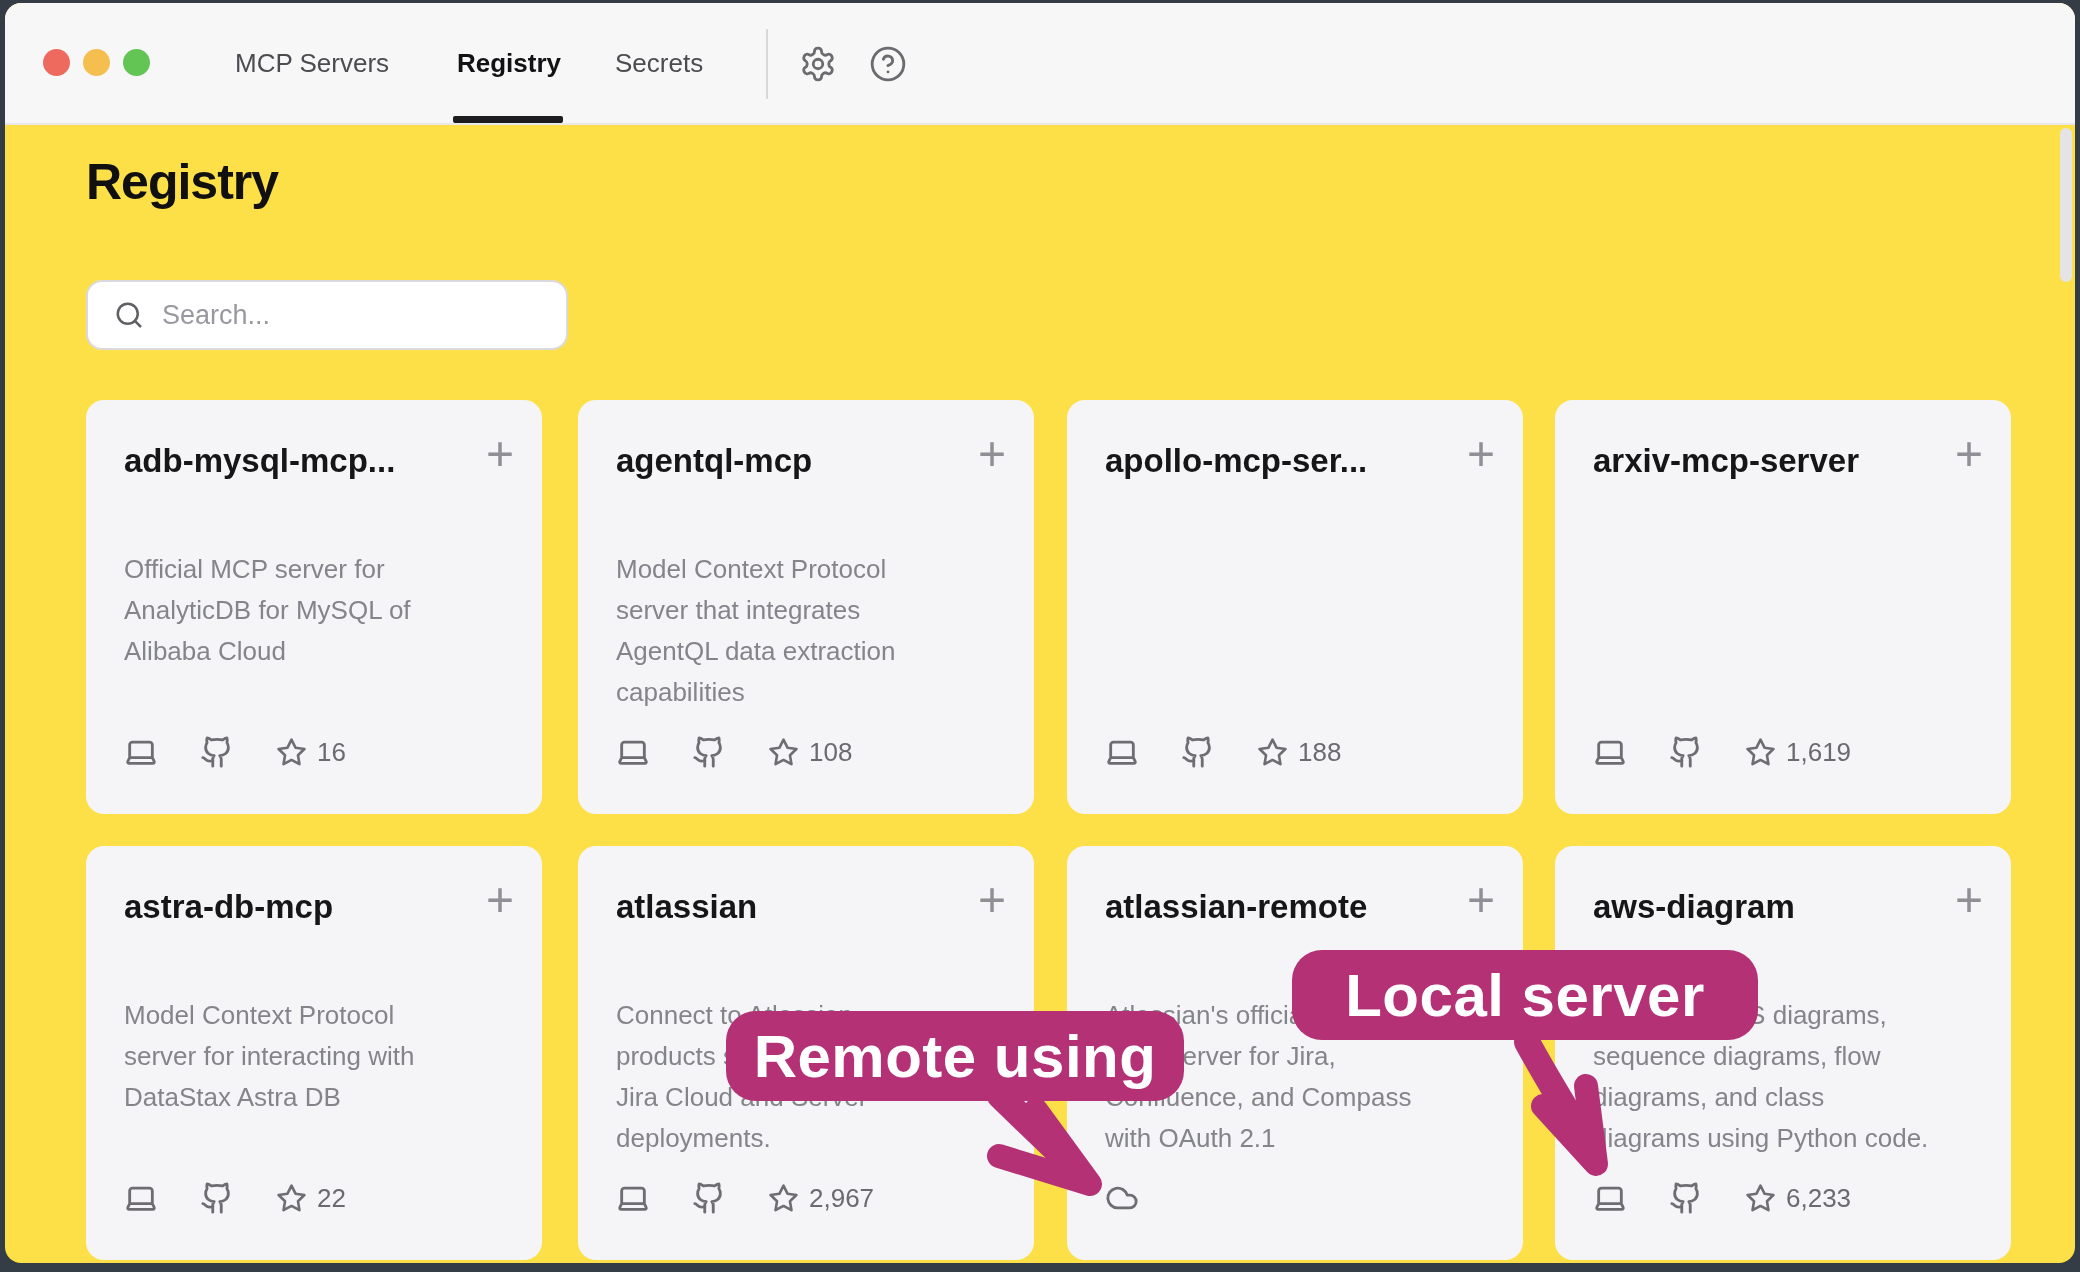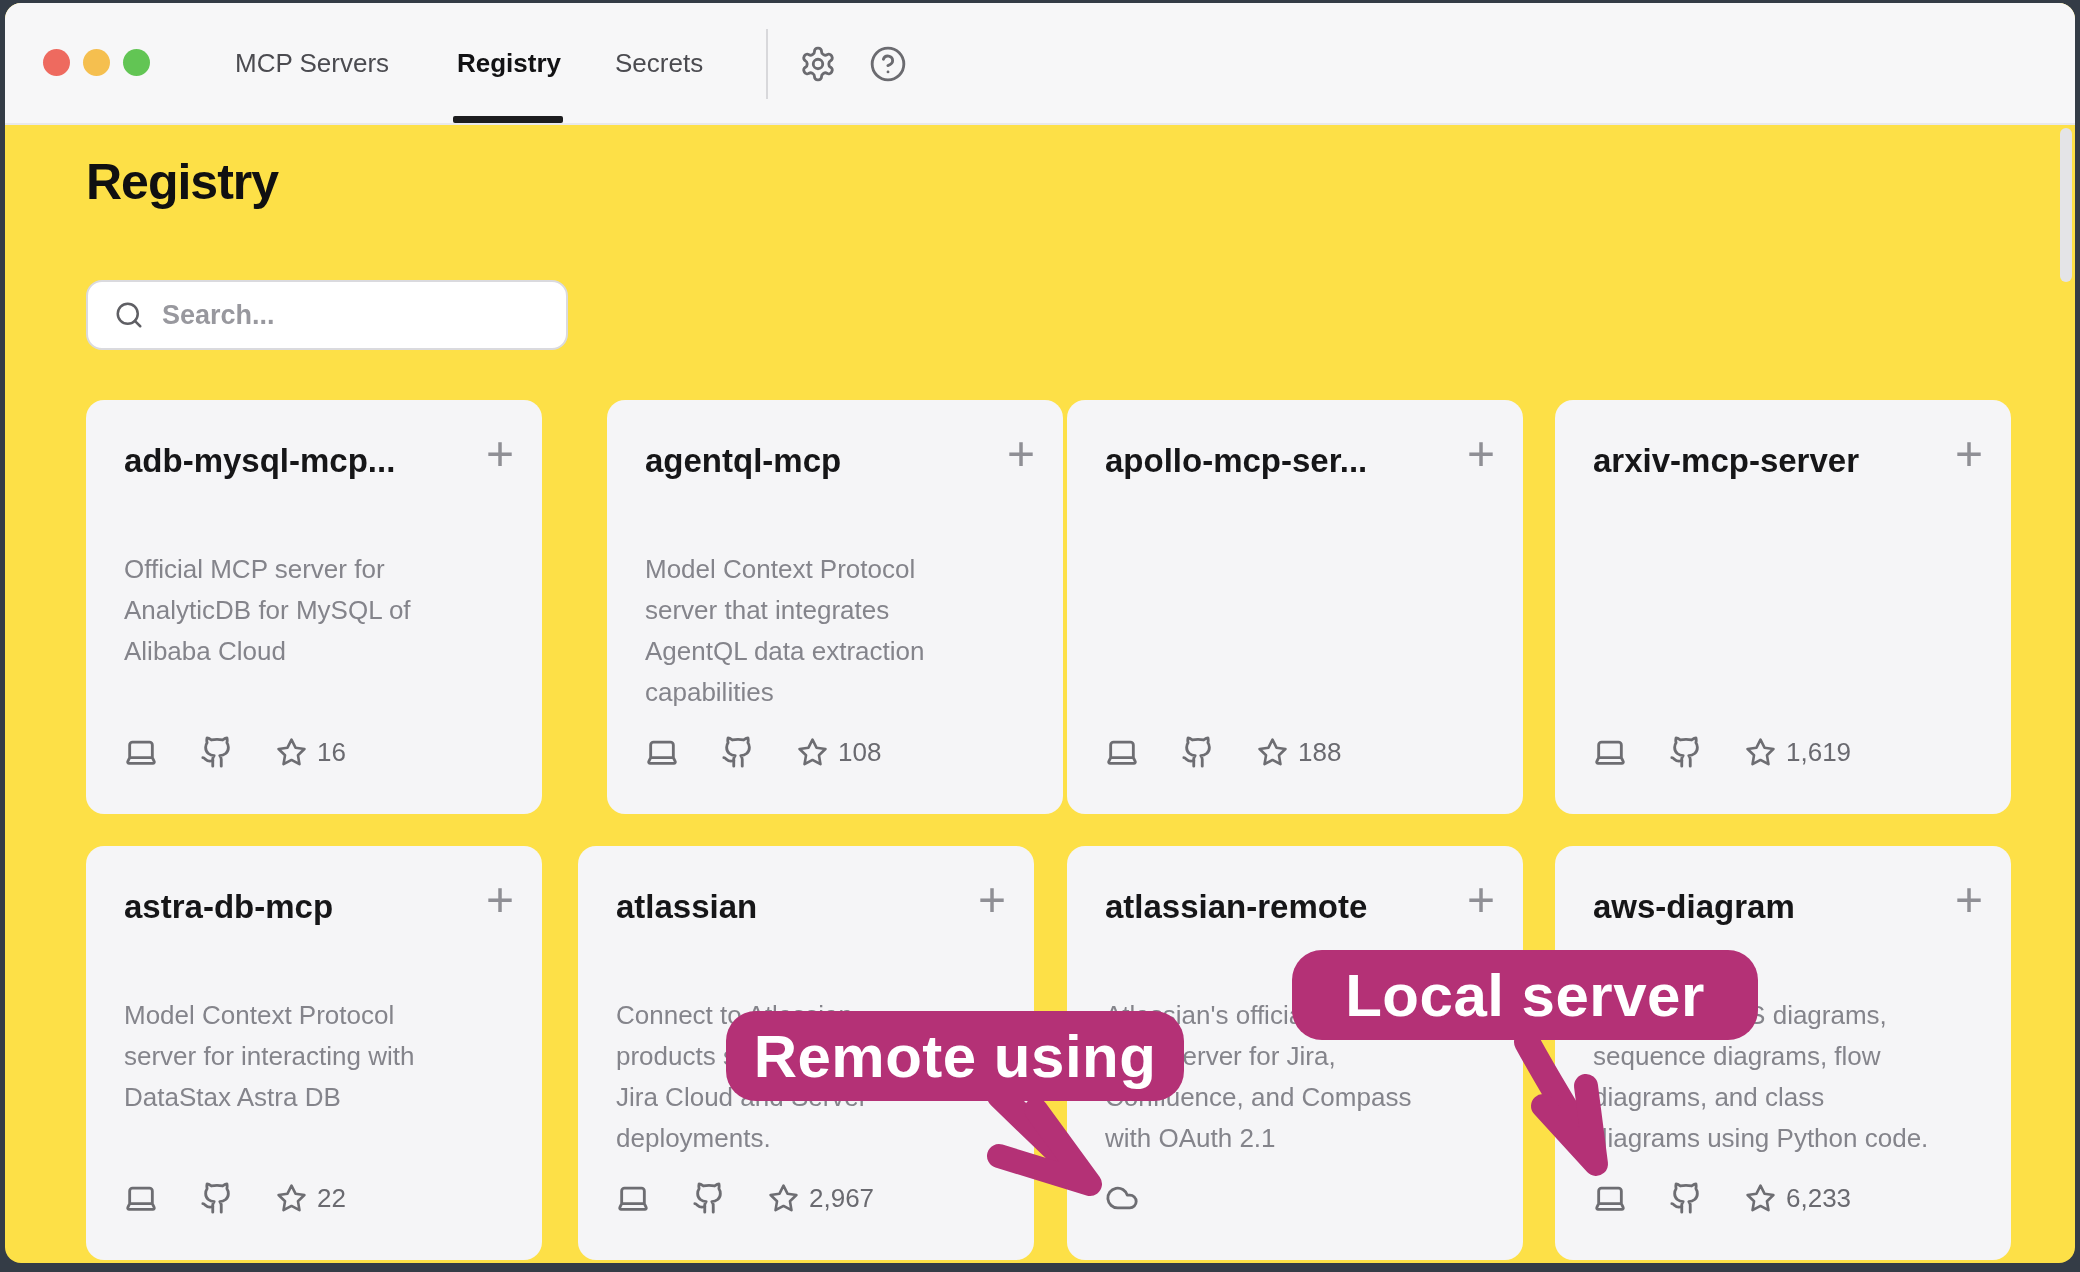--- a/index.html
+++ b/index.html
@@ -57,32 +57,31 @@
   .search-box {
     position:absolute; left:81px; top:277px; width:482px; height:70px;
     background:#fff; border:2px solid #dadade; border-radius:16px;
     display:flex; align-items:center; padding:0 20px;
   }
   .search-box svg { width:30px; height:30px; color:#5f5f64; flex:none; margin-left:6px; }
   .search-box input {
     border:none; outline:none; background:transparent;
     font-size:27px; color:#2b2b2e; margin-left:18px; width:360px;
     font-family:inherit;
-    font-weight:bold;
   }
   .search-box input::placeholder { color:#98989e; }
 
   
   .grid { position:absolute; left:0; top:0; }
   .card {
     position:absolute; width:456px; height:414px;
     background:#f5f5f7; border-radius:18px;
   }
   .card.c0 { left:81px;   top:397px; }
-  .card.c1 { left:602px;  top:397px; }
+  .card.c1 { left:573px;  top:397px; }
   .card.c2 { left:1062px; top:397px; }
   .card.c3 { left:1550px; top:397px; }
   .card.c4 { left:81px;   top:843px; }
   .card.c5 { left:573px;  top:843px; }
   .card.c6 { left:1062px; top:843px; }
   .card.c7 { left:1550px; top:843px; }
   .card-title {
     position:absolute; left:38px; top:42px;
     font-size:33px; font-weight:700; color:#161618; white-space:nowrap;
   }

